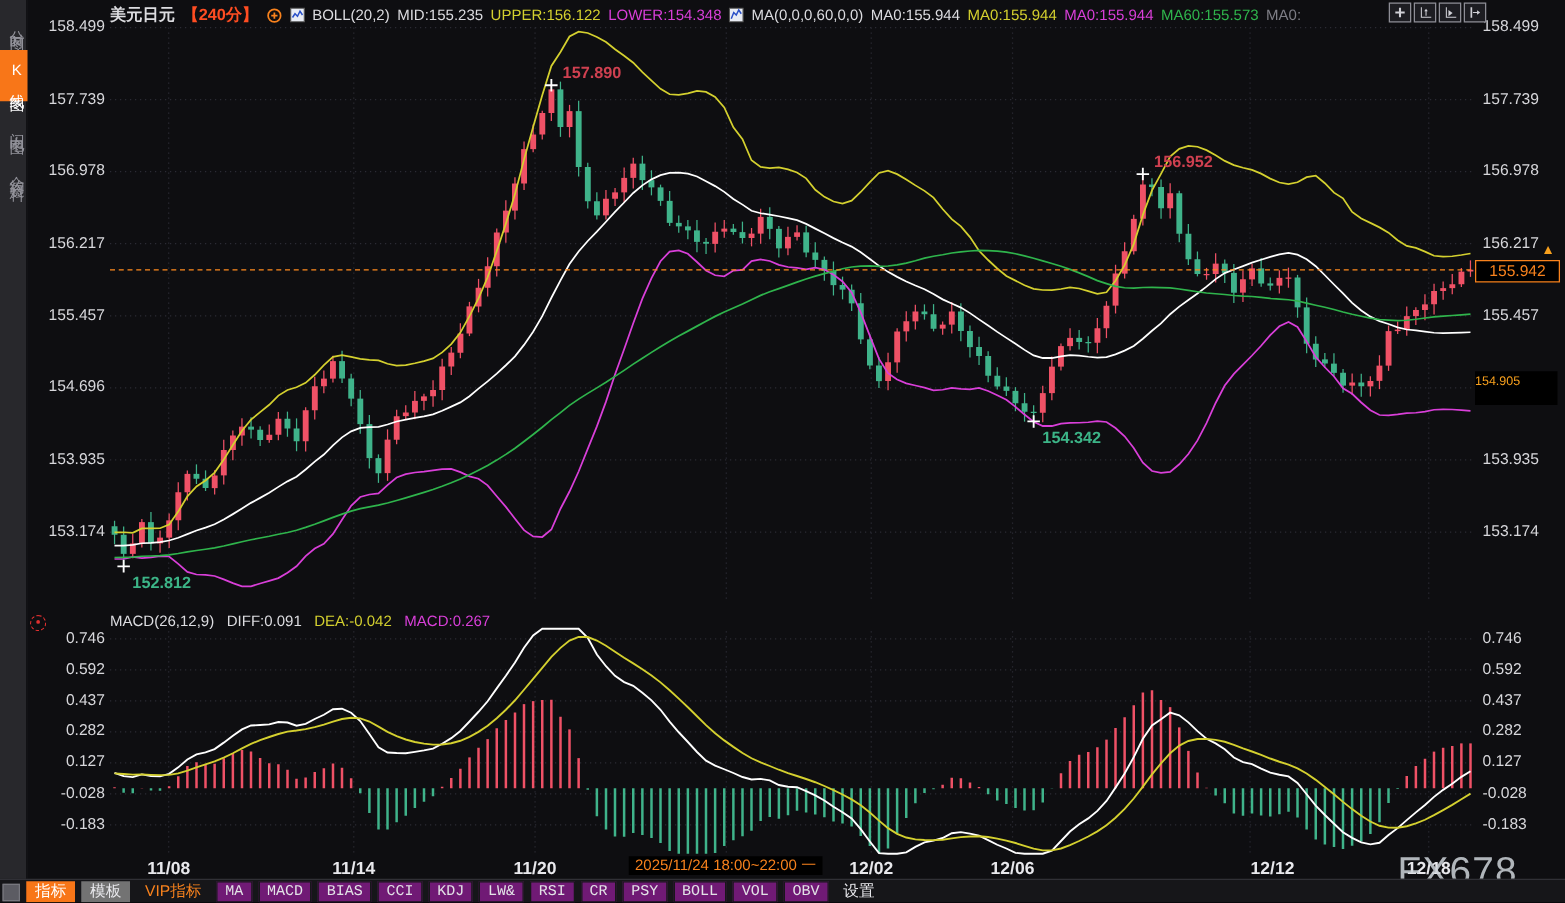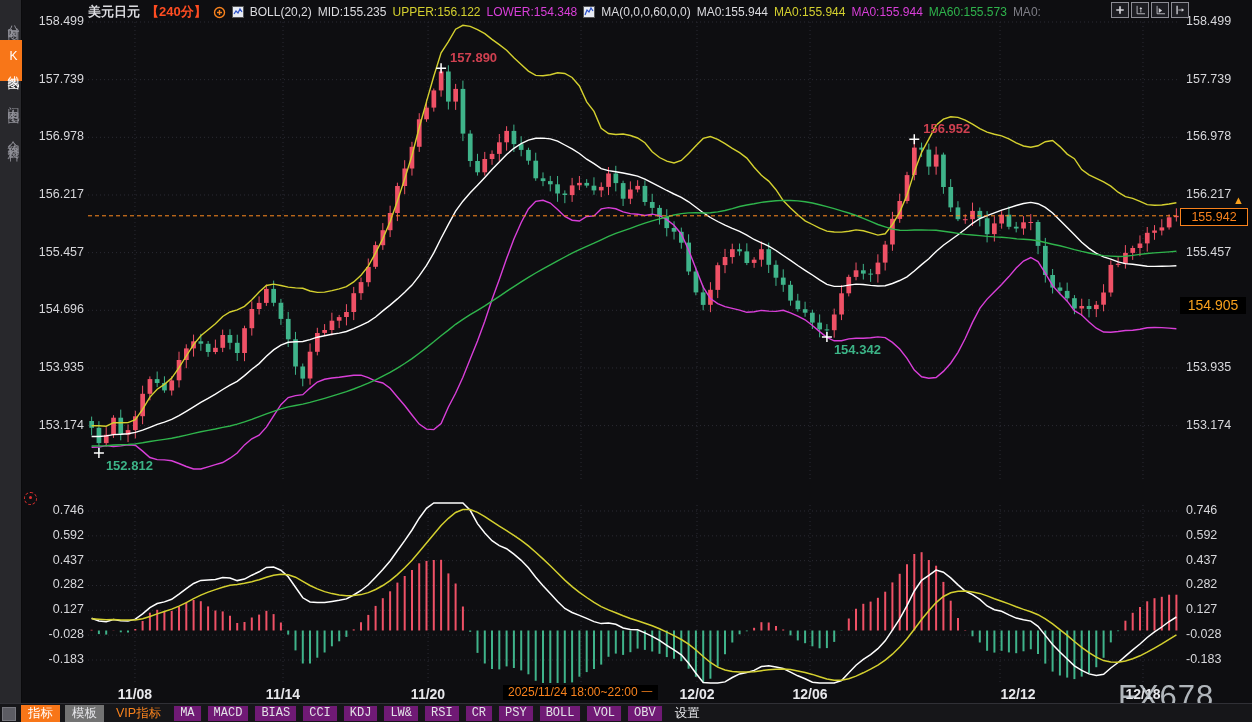--- a/index.html
+++ b/index.html
@@ -28,22 +28,22 @@
   .ylab{position:absolute;font-size:12.5px;color:#d7d7db;z-index:2;}
   .xlab{position:absolute;top:686px;transform:translateX(-50%);font-size:14px;font-weight:bold;color:#e8e8ec;z-index:2;}
   
   .macd-header{position:absolute;left:88px;top:490px;display:flex;gap:10px;font-size:12px;z-index:4;}
   .macd-ic{position:absolute;left:24px;top:492px;width:11px;height:11px;border:1px dashed #e03030;
            border-radius:50%;z-index:4;cursor:pointer;}
   .macd-ic i{display:block;width:3px;height:3px;background:#e03030;border-radius:50%;margin:3px auto;}
   
   .px-last{position:absolute;left:1180px;top:208px;width:66px;height:16px;line-height:16px;text-align:center;
            background:#000;border:1px solid #f8821d;color:#f8821d;font-size:12.5px;z-index:3;}
-  .px-sec{position:absolute;left:1180px;top:297px;width:66px;height:17px;line-height:17px;text-align:center;
-          background:#000;color:#f8a01d;font-size:14px;z-index:3;}
+  .px-sec{position:absolute;left:1180px;top:297px;width:66px;height:27px;line-height:17px;
+          background:#000;color:#f8a01d;font-size:10px;z-index:3;}
   .jump-arrow{position:absolute;left:1233px;top:194px;color:#f8a01d;font-size:11px;z-index:3;cursor:pointer;}
   
   .cross-date{position:absolute;left:503px;top:685px;height:15px;line-height:15px;padding:0 5px;
               background:#000;color:#f8821d;font-size:12px;z-index:3;}
   .period-sel{position:absolute;left:30px;top:687px;color:#bef264;font-weight:bold;font-size:13px;
               cursor:pointer;z-index:3;display:flex;gap:0;margin-top:36px;}
   
   .toolbar{position:absolute;left:0;top:703px;right:0;height:19px;background:#161619;border-top:1px solid #303036;
            display:flex;align-items:center;gap:5px;padding-left:2px;font-size:12.5px;z-index:6;}
   .corner-btn{width:14px;height:14px;background:#5c5c63;border:1px solid #77777e;box-sizing:border-box;cursor:pointer;}
@@ -637,20 +637,26 @@
           <path d="M2.5 1v10" stroke="#d0d0d6" stroke-width="1.6"></path>
           <path d="M4 6h5" stroke="#d0d0d6"></path>
           <path d="M8 3.8L11 6 8 8.2z" fill="#d0d0d6"></path>
         </svg>
     </span>
   </div>
 
   <div class="macd-ic">
       <i></i>
     </div>
+  <div class="macd-header">
+    <span class="c-white">MACD(26,12,9)</span>
+    <span class="c-white">DIFF:0.091</span>
+    <span class="c-yellow">DEA:-0.042</span>
+    <span class="c-mag">MACD:0.267</span>
+  </div>
 
   <div class="px-last">155.942</div>
   <div class="px-sec">154.905</div>
   <div class="jump-arrow">▲</div>
 
   <div class="cross-date">2025/11/24 18:00~22:00 一</div>
   <div class="period-sel">
     <span>240分</span>
     <span>▲</span>
   </div>

